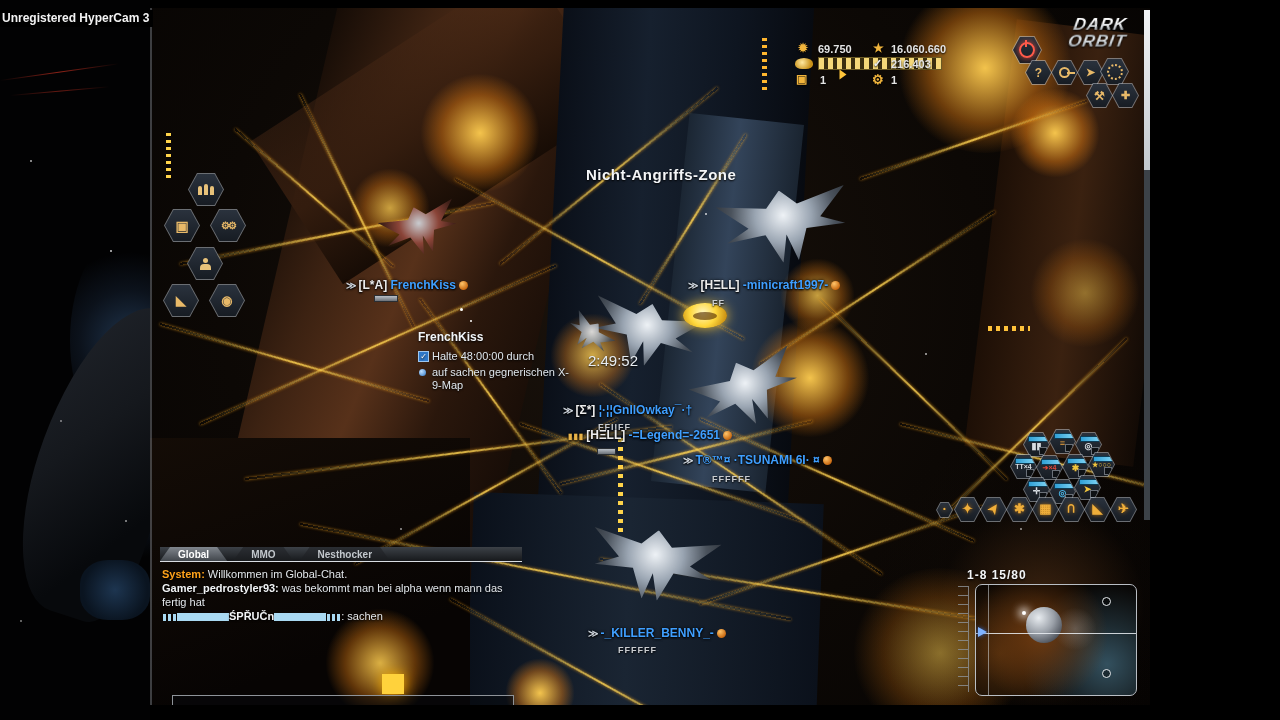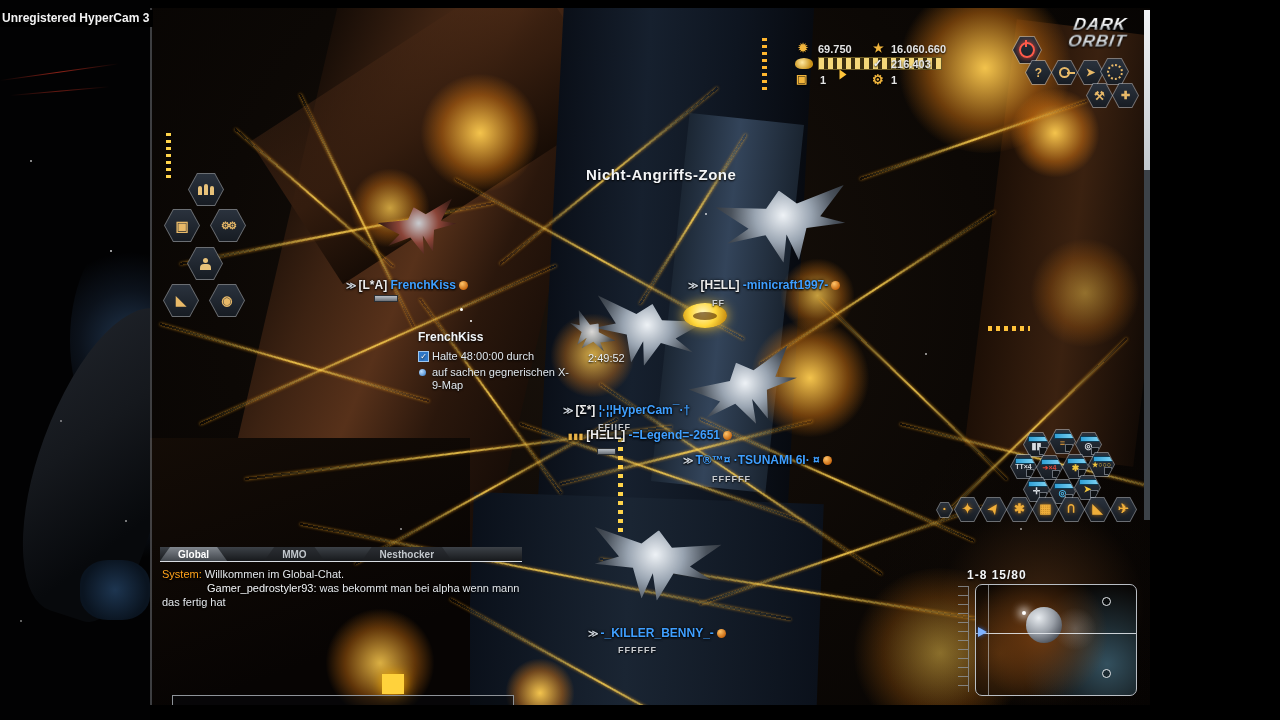--- a/index.html
+++ b/index.html
@@ -43,33 +43,33 @@
   .ffsub{position:absolute;color:#c9ccd0;font-size:9px;font-weight:bold;letter-spacing:1px;text-shadow:0 1px 2px #000;}
   .hpbar{position:absolute;height:5px;background:linear-gradient(180deg,#b9bfc6,#6b7178);border:1px solid #2a2e33;}
   
   #quest{position:absolute;left:268px;top:322px;width:210px;color:#dfe6ec;font-size:11px;text-shadow:0 1px 2px #000;}
   #quest .qtitle{font-weight:bold;font-size:12px;color:#f2f5f8;margin-bottom:6px;}
   #quest .qrow{position:relative;padding-left:14px;margin-bottom:3px;line-height:13px;}
   .qcheck{position:absolute;left:0;top:1px;width:9px;height:9px;background:#2e77c8;border:1px solid #9ec6ee;
     color:#fff;font-size:8px;line-height:9px;text-align:center;}
   .qdot{position:absolute;left:1px;top:3px;width:7px;height:7px;border-radius:50%;
     background:radial-gradient(circle at 35% 35%,#bfe0ff,#2e77c8);}
-  .qtimer{position:absolute;left:170px;top:22px;font-size:11px;color:#e8edf2;}
+  .qtimer{position:absolute;left:170px;top:22px;font-size:15px;color:#e8edf2;}
   
   #chat{position:absolute;left:10px;top:539px;width:362px;}
   #tabbar{position:relative;height:14px;background:linear-gradient(180deg,#3c4147 0%,#17191c 100%);
-    border-bottom:1px solid #d9dde2;display:flex;gap:31px;}
+    border-bottom:1px solid #d9dde2;display:flex;}
   .tab{height:14px;margin-right:6px;clip-path:polygon(10px 0,calc(100% - 10px) 0,100% 100%,0 100%);
     color:#e6e9ec;font-size:10px;font-weight:bold;display:flex;align-items:center;justify-content:center;
     padding:0 18px;}
   .tab.active{background:linear-gradient(180deg,#80868d,#41464c);color:#fff;}
   .tab.idle{background:linear-gradient(180deg,#2b2e33,#1a1c1f);color:#c2c7cc;}
   #msgs{padding:5px 2px;font-size:11px;line-height:14px;color:#e2e6ea;text-shadow:0 1px 2px #000;}
-  .sysname{color:#ffa21a;font-weight:normal;}
-  .uname{color:#f2f4f6;font-weight:normal;margin-left:45px;}
+  .sysname{color:#ffa21a;font-weight:bold;}
+  .uname{color:#f2f4f6;font-weight:bold;}
   .blockbig{display:inline-block;width:52px;height:8px;background:#a9d9f2;vertical-align:middle;}
   .blocksml{display:inline-block;width:3px;height:7px;background:#a9d9f2;vertical-align:middle;margin:0 1px;}
   #chatinput{position:absolute;left:12px;top:148px;width:340px;height:11px;background:rgba(8,10,12,.55);
     border:1px solid #8e9399;}
   
   .slot{position:absolute;width:27px;height:25px;}
   .slot .bar{position:absolute;left:4px;top:3px;width:19px;height:4px;
     background:linear-gradient(90deg,#2f9fd6,#7fd4f4);border:1px solid #0d3c55;}
   .slot .sic{position:absolute;left:0;right:0;top:8px;text-align:center;font-size:9px;color:#d8dde2;}
   .slot .badge{position:absolute;right:2px;bottom:1px;width:6px;height:6px;background:#0e1114;border:1px solid #6a7078;}
@@ -285,21 +285,21 @@
       <span class="rank">≫</span><span class="tag">[L*A]</span> <span class="nm">FrenchKiss</span><span class="skull"></span>
     </div>
     <div class="hpbar" style="left:224px;top:287px;width:22px;"></div>
 
     <div class="nameplate" style="left:538px;top:270px;">
       <span class="rank">≫</span><span class="tag">[HΞLL]</span> <span class="nm">-minicraft1997-</span><span class="skull"></span>
     </div>
     <div class="ffsub" style="left:562px;top:290px;">FF</div>
 
     <div class="nameplate" style="left:413px;top:395px;">
-      <span class="rank">≫</span><span class="tag">[Σ*]</span> <span class="nm">¦·¦¦HyperCam¯·†</span>
+      <span class="rank">≫</span><span class="tag">[Σ*]</span> <span class="nm">¦·¦¦GnIlOwkay¯·†</span>
     </div>
     <div class="ffsub" style="left:448px;top:414px;">FFIIFF</div>
 
     <div class="nameplate" style="left:418px;top:420px;">
       <span class="rank" style="color:#e8b348;font-size:8px;letter-spacing:1px;">▮▮▮</span><span class="tag">[HΞLL]</span> <span class="nm">-=Legend=-2651</span><span class="skull"></span>
     </div>
     <div class="hpbar" style="left:447px;top:440px;width:17px;"></div>
 
     <div class="nameplate" style="left:533px;top:445px;">
       <span class="rank">≫</span><span class="nm">T®™¤ ·TSUNAMI 6I· ¤</span><span class="skull"></span>
@@ -437,20 +437,23 @@
 
     <div id="chat">
       <div id="tabbar">
         <div class="tab active">Global</div>
         <div class="tab idle">MMO</div>
         <div class="tab idle">Nesthocker</div>
       </div>
       <div id="msgs">
         <div><span class="sysname">System:</span><span> Willkommen im Global-Chat.</span></div>
         <div><span class="uname">Gamer_pedrostyler93:</span><span> was bekommt man bei alpha wenn mann das fertig hat</span></div>
+        <div>
+          <span class="blocksml"></span><span class="blocksml"></span><span class="blocksml"></span><span class="blockbig"></span><span class="uname">ŚPŘUČn</span><span class="blockbig"></span><span class="blocksml"></span><span class="blocksml"></span><span class="blocksml"></span><span>: sachen</span>
+        </div>
       </div>
       <div id="chatinput"></div>
     </div>
 
     <div class="scrollstrip" style="left:994px;top:2px;height:160px;background:linear-gradient(180deg,#f2f4f6,#c2c8ce);"></div>
     <div class="scrollstrip" style="left:994px;top:162px;height:350px;background:#3c4248;"></div>
     <div style="position:absolute;left:0px;top:0;width:2px;height:100%;background:rgba(160,170,180,.35);"></div>
   </div>
 
 </div>

